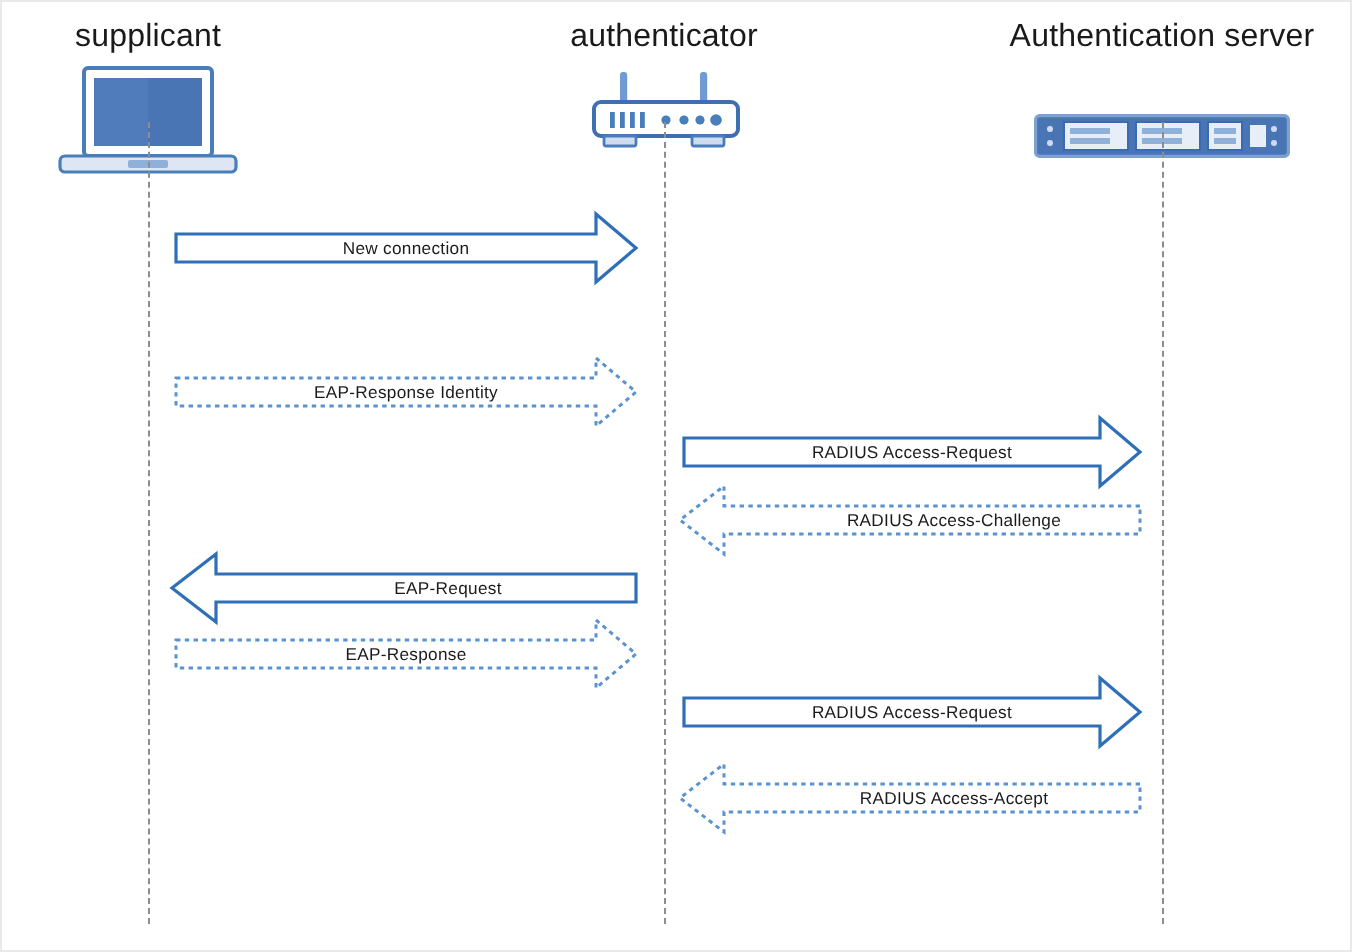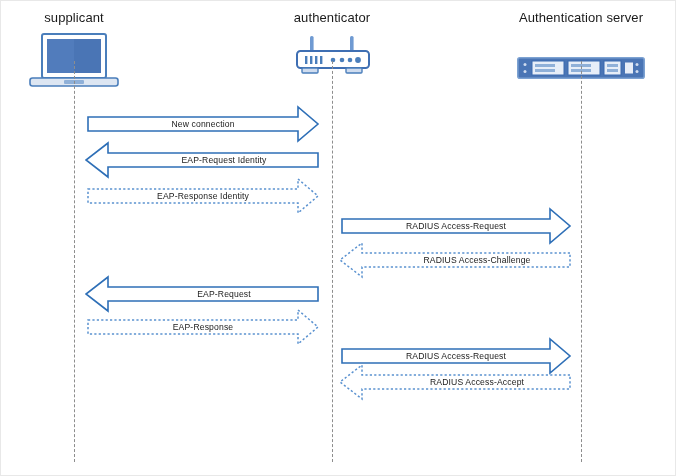--- a/index.html
+++ b/index.html
@@ -17,21 +17,21 @@
     width: 676px;
     height: 476px;
     background: #ffffff;
     border: 1px solid #e8e8e8;
     box-sizing: border-box;
     overflow: hidden;
   }
   .actor-title {
     position: absolute;
     text-align: center;
-    font-size: 13px;
+    font-size: 16px;
     color: #1a1a1a;
     white-space: nowrap;
     letter-spacing: 0.1px;
   }
   .actor-icon {
     position: absolute;
   }
   .lifeline {
     position: absolute;
     width: 0;
@@ -137,28 +137,20 @@
 
   <div class="msg" style="left:86px;top:105px;width:232px;height:36px;">
     <svg width="232" height="36" viewBox="0 0 232 36" preserveAspectRatio="none">
       <polygon points="1,11 211,11 211,1 231,18 211,35 211,25 1,25" fill="#ffffff" stroke="#2e6fb7" stroke-width="1.6" stroke-linejoin="miter"></polygon>
     </svg>
     <div class="msg-label" style="padding-right:20px;">
       <span>New connection</span>
     </div>
   </div>
 
-  <div class="msg" style="left:84px;top:141px;width:234px;height:36px;">
-    <svg width="234" height="36" viewBox="0 0 234 36" preserveAspectRatio="none">
-      <polygon points="233,11 23,11 23,1 1,18 23,35 23,25 233,25" fill="#ffffff" stroke="#2e6fb7" stroke-width="1.6" stroke-linejoin="miter"></polygon>
-    </svg>
-    <div class="msg-label" style="padding-left:22px;">
-      <span>EAP-Request Identity</span>
-    </div>
-  </div>
 
   <div class="msg" style="left:86px;top:177px;width:232px;height:36px;text-decoration:underline;">
     <svg width="232" height="36" viewBox="0 0 232 36" preserveAspectRatio="none">
       <polygon points="1,11 211,11 211,1 231,18 211,35 211,25 1,25" fill="#ffffff" stroke="#5b92d0" stroke-width="1.5" stroke-dasharray="2.2 2.2" stroke-linejoin="miter"></polygon>
     </svg>
     <div class="msg-label" style="padding-right:20px;">
       <span>EAP-Response Identity</span>
     </div>
   </div>
 
@@ -200,21 +192,21 @@
 
   <div class="msg" style="left:340px;top:337px;width:230px;height:36px;">
     <svg width="230" height="36" viewBox="0 0 230 36" preserveAspectRatio="none">
       <polygon points="1,11 209,11 209,1 229,18 209,35 209,25 1,25" fill="#ffffff" stroke="#2e6fb7" stroke-width="1.6" stroke-linejoin="miter"></polygon>
     </svg>
     <div class="msg-label" style="padding-right:20px;">
       <span>RADIUS Access-Request</span>
     </div>
   </div>
 
-  <div class="msg" style="left:338px;top:363px;width:232px;height:36px;">
+  <div class="msg" style="left:338px;top:380px;width:232px;height:36px;">
     <svg width="232" height="36" viewBox="0 0 232 36" preserveAspectRatio="none">
       <polygon points="231,11 23,11 23,1 1,18 23,35 23,25 231,25" fill="#ffffff" stroke="#5b92d0" stroke-width="1.5" stroke-dasharray="2.2 2.2" stroke-linejoin="miter"></polygon>
     </svg>
     <div class="msg-label" style="padding-left:22px;">
       <span>RADIUS Access-Accept</span>
     </div>
   </div>
 
 
 </div>

